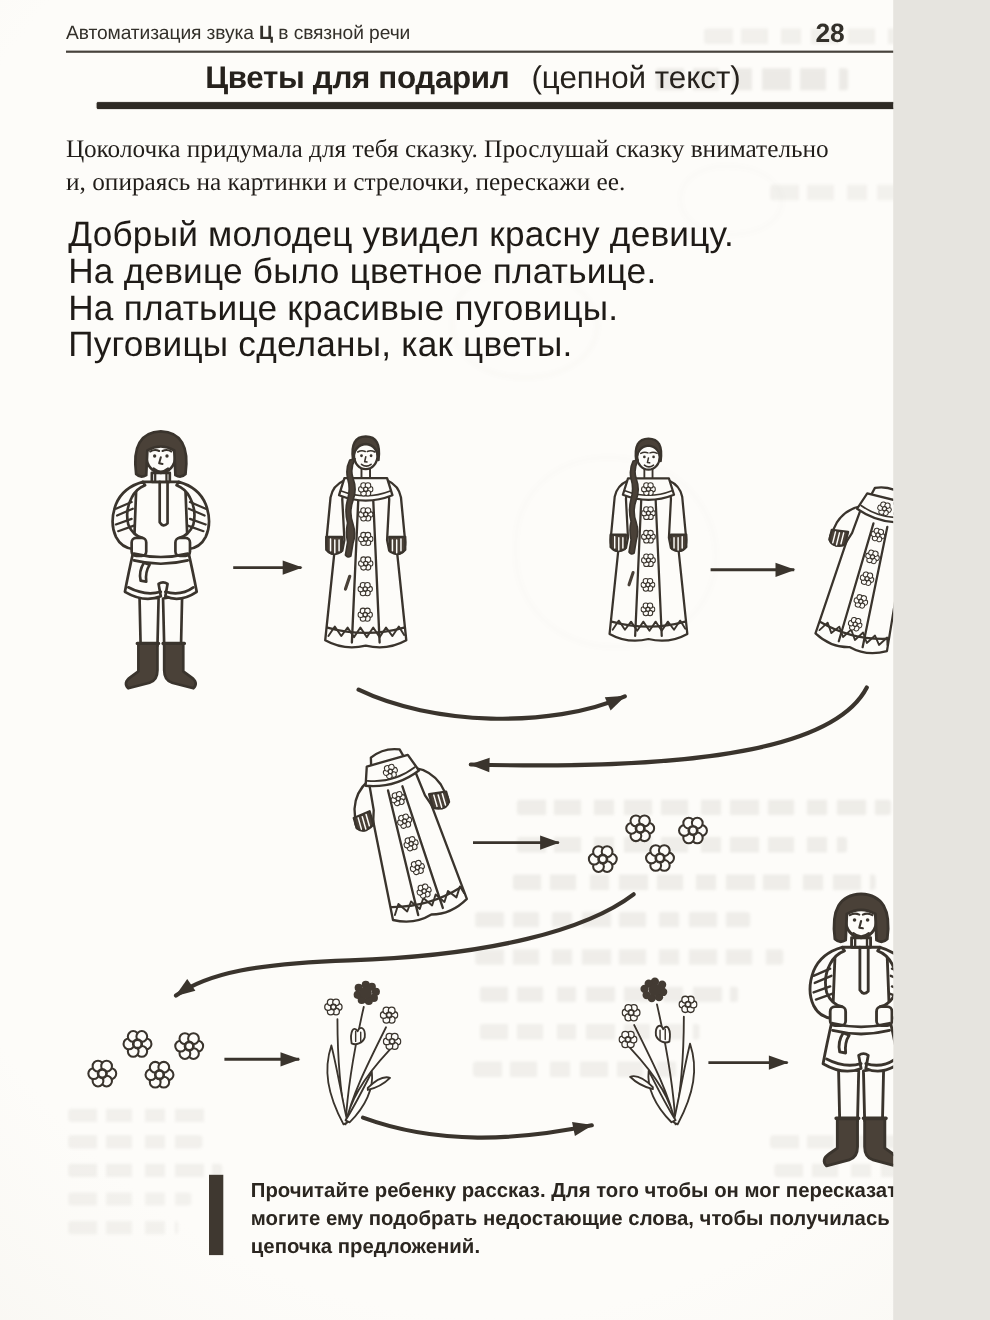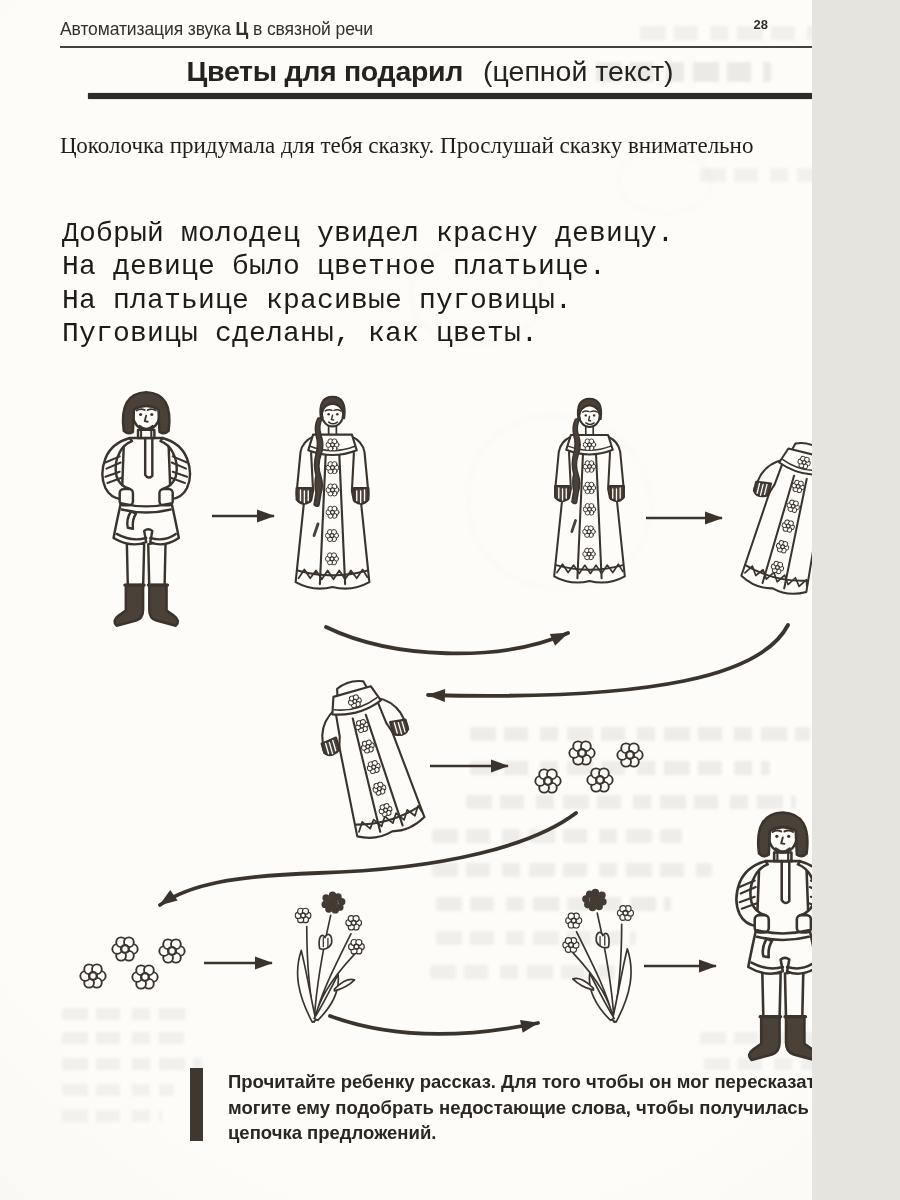--- a/index.html
+++ b/index.html
@@ -4,34 +4,34 @@
 <style>
   html,body{margin:0;padding:0;}
   body{width:900px;height:1200px;overflow:hidden;background:#e6e4df;}
   .page{position:relative;width:812px;height:1200px;overflow:hidden;
     background:radial-gradient(130% 105% at 55% 42%, #fdfcf9 55%, #f4f2ec 92%, #edebe4 100%);
     font-family:"Liberation Sans", sans-serif;color:#2b2721;}
   
   .hdr{position:absolute;left:60px;top:19px;font-size:17.5px;font-weight:400;
     letter-spacing:-0.1px;color:#33302a;white-space:nowrap;}
   .hdr b{font-weight:700;}
-  .pagenum{position:absolute;right:44px;top:17px;font-size:13px;font-weight:700;color:#33302a;margin-left:24px;}
+  .pagenum{position:absolute;right:44px;top:17px;font-size:24px;font-weight:700;color:#33302a;margin-left:24px;}
   .hdr-rule{position:absolute;left:60px;top:46px;width:797px;height:2px;background:#47433c;}
   
   .title{position:absolute;left:0;top:55px;width:860px;text-align:center;
     font-size:28.5px;color:#26221d;white-space:nowrap;}
   .title .main{font-weight:700;letter-spacing:-0.3px;}
   .title .note{font-weight:400;margin-left:20px;}
   .title-rule{position:absolute;left:88px;top:93px;width:766px;height:6px;
     background:#2e2a24;border-radius:1px;box-shadow:0 0 1px #2e2a24;}
   
-  .intro{position:absolute;left:60px;top:131px;font-family:"Liberation Serif", serif;
+  .intro{position:absolute;left:60px;top:121px;font-family:"Liberation Serif", serif;
     font-size:23px;line-height:29.5px;color:#211d19;white-space:nowrap;}
-  .story{position:absolute;left:62px;top:197px;font-family:Liberation Mono, monospace;
-    font-size:28px;line-height:33.4px;color:#1f1b17;letter-spacing:0.2px;white-space:nowrap;margin-top:20px;}
+  .story{position:absolute;left:62px;top:197px;font-family:Liberation Sans, sans-serif;
+    font-size:32px;line-height:33.4px;color:#1f1b17;letter-spacing:0.2px;white-space:nowrap;}
   
   .illu{position:absolute;left:0;top:375px;width:900px;height:710px;z-index:2;}
   
   .foot-bar{position:absolute;left:190px;top:1068px;width:13px;height:73px;background:#3f3830;z-index:3;}
   .foot-text{position:absolute;left:228px;top:1069px;font-size:18.5px;font-weight:700;
     line-height:25.6px;color:#2b2620;white-space:nowrap;z-index:3;}
   
   .ghost{position:absolute;height:14px;pointer-events:none;filter:blur(1.4px);border-radius:3px;
     background:repeating-linear-gradient(90deg, rgba(122,116,104,.85) 0 26px, transparent 26px 34px,
       rgba(122,116,104,.85) 34px 58px, transparent 58px 70px,
@@ -69,20 +69,21 @@
 
   <div class="hdr"><span>Автоматизация звука </span><b>Ц</b><span> в связной речи</span></div>
   <div class="pagenum">28</div>
   <div class="hdr-rule"></div>
 
   <div class="title"><span class="main">Цветы для подарил</span><span class="note">(цепной текст)</span></div>
   <div class="title-rule"></div>
 
   <div class="intro">
     <div>Цоколочка придумала для тебя сказку. Прослушай сказку внимательно</div>
+    <div>и, опираясь на картинки и стрелочки, перескажи ее.</div>
   </div>
 
   <div class="story">
     <div>Добрый молодец увидел красну девицу.</div>
     <div>На девице было цветное платьице.</div>
     <div>На платьице красивые пуговицы.</div>
     <div>Пуговицы сделаны, как цветы.</div>
   </div>
 
   <svg class="illu" viewBox="0 0 900 710" xmlns="http://www.w3.org/2000/svg">

